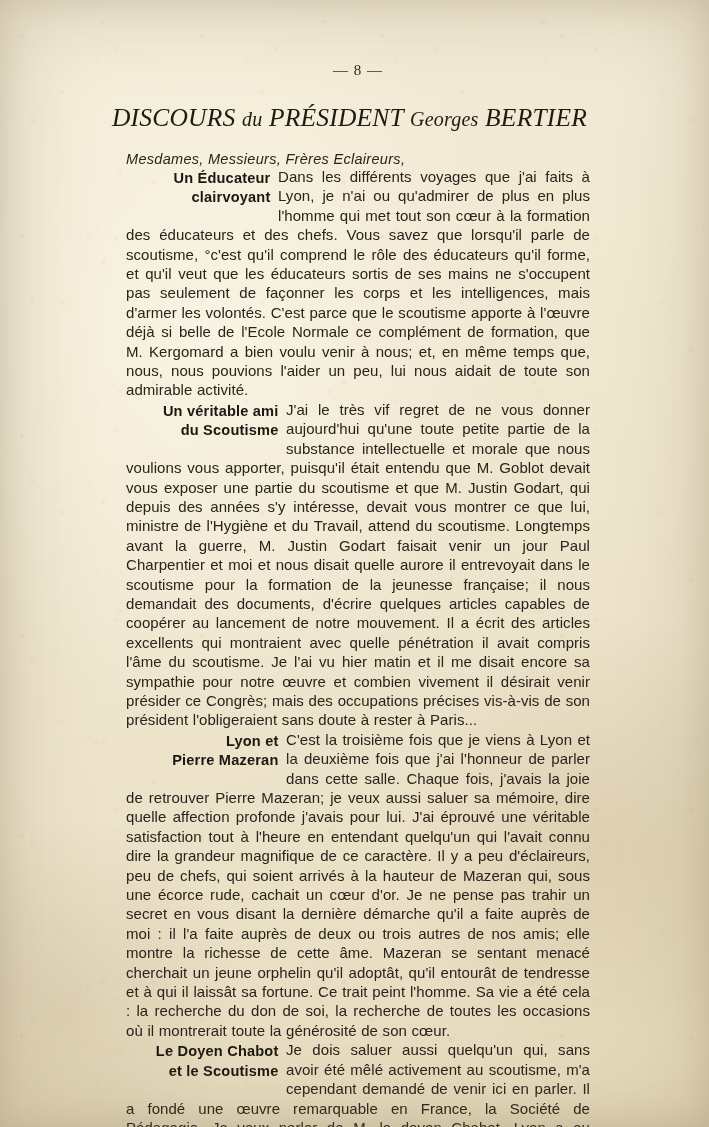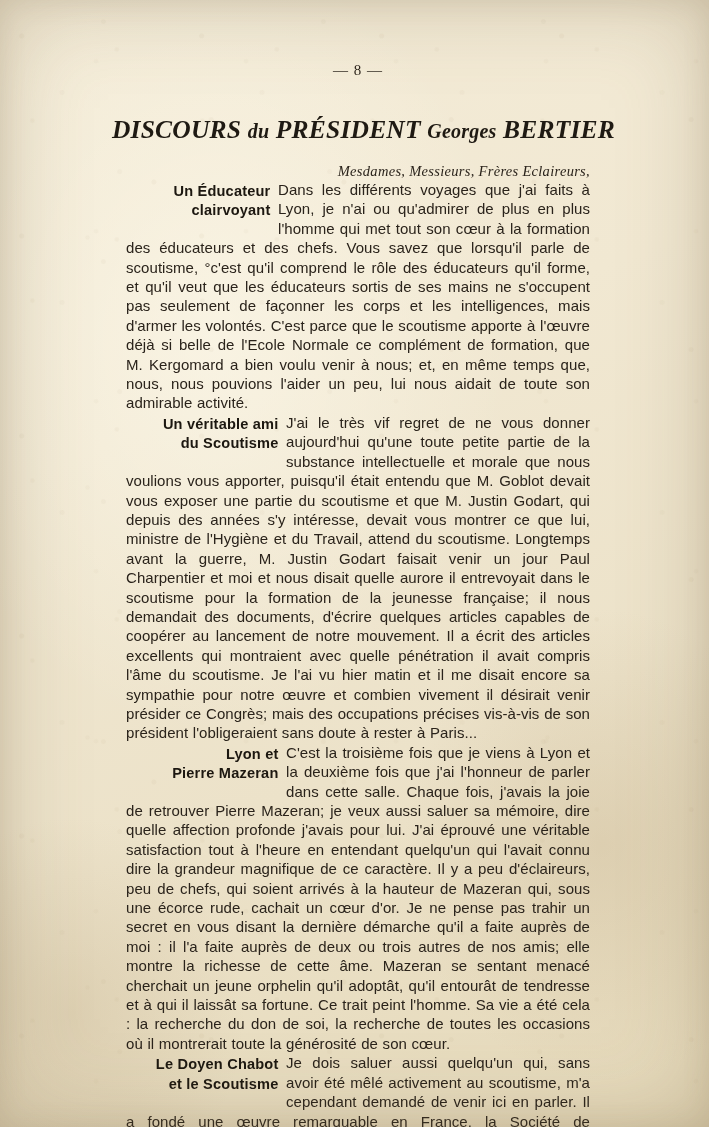--- a/index.html
+++ b/index.html
@@ -62,40 +62,40 @@
   .folio {
     text-align: center;
     font-family: "Liberation Serif", serif;
     font-size: 15px;
     letter-spacing: 1px;
     color: #2f281f;
     padding-top: 62px;
   }
 
   .doc-title {
-    text-align: center;
-    margin-top: 36px;
+    text-align: left;
+    margin-top: 24px;
     font-family: "Liberation Serif", serif;
     font-style: italic;
-    font-weight: bold;
+    font-weight: normal;
     font-size: 25.5px;
     letter-spacing: .2px;
     color: #1f1a13;
     white-space: nowrap;
     margin-left: -14px;
     margin-right: -14px;
   }
   .doc-title .small {
     font-size: 20px;
   }
 
   .salutation {
-    text-align: right;
+    text-align: left;
     margin-top: 18px;
-    font-family: Liberation Serif, serif;
+    font-family: Liberation Sans, sans-serif;
     font-style: italic;
     font-size: 14.5px;
     letter-spacing: .3px;
     color: #2b241c;
   }
 
   .section {
     position: relative;
   }
 

